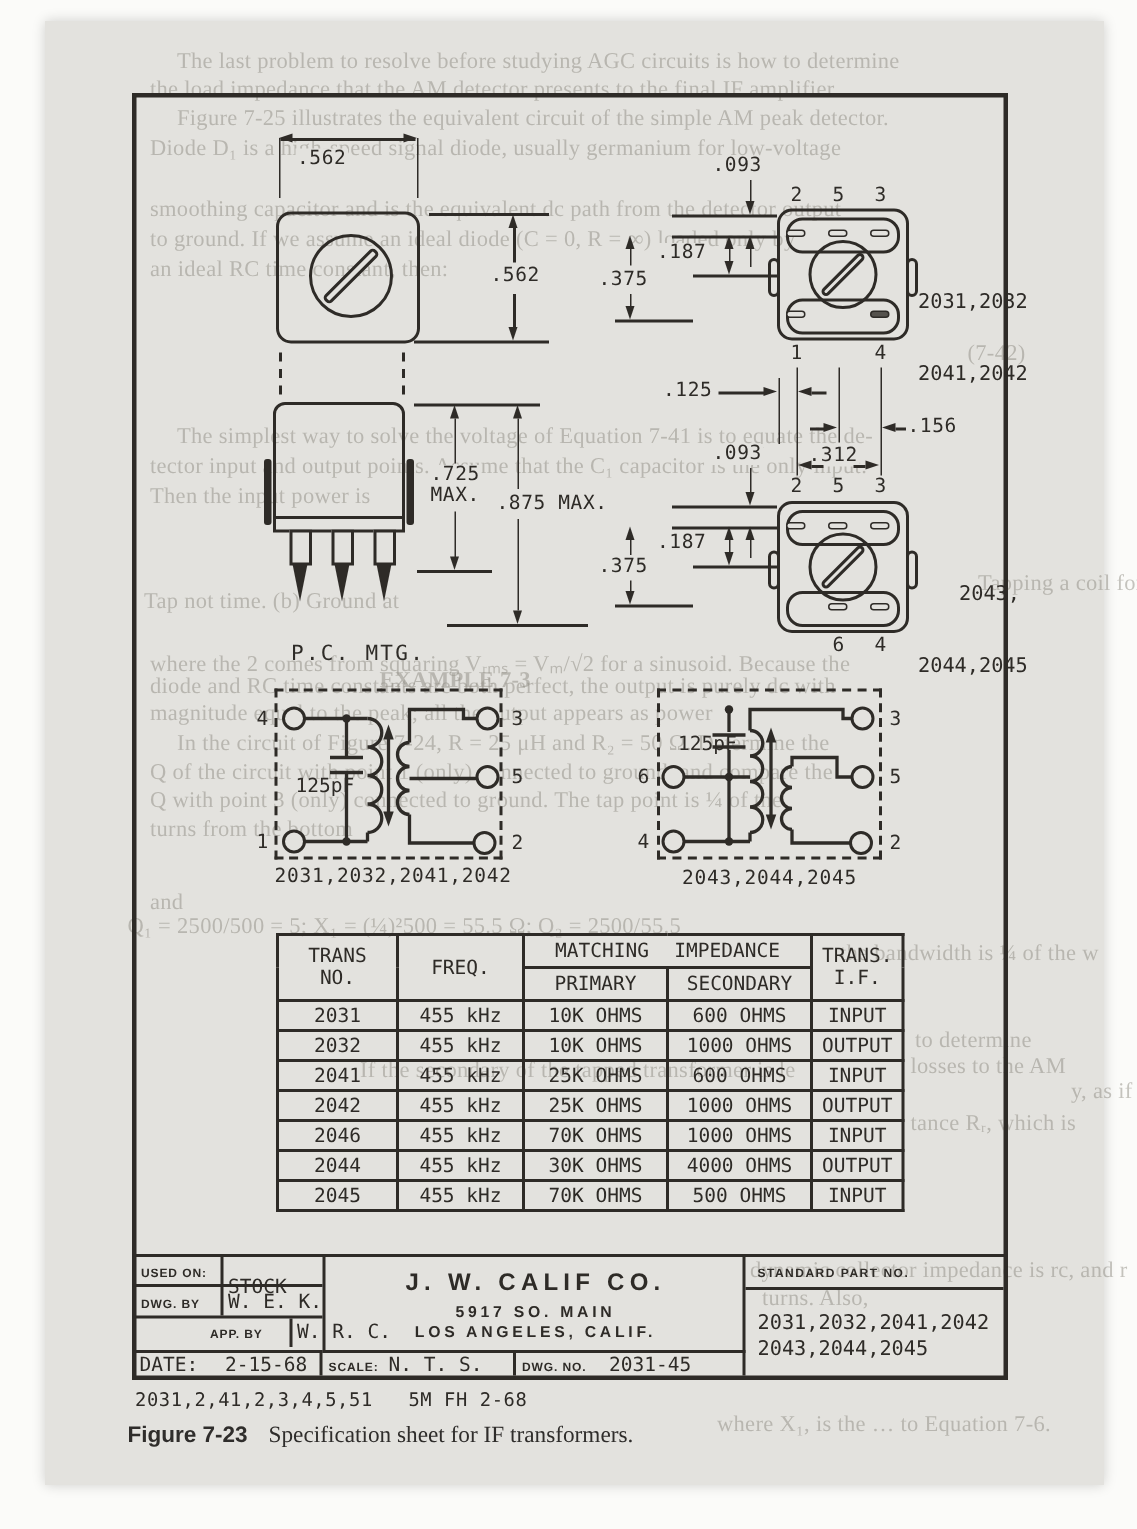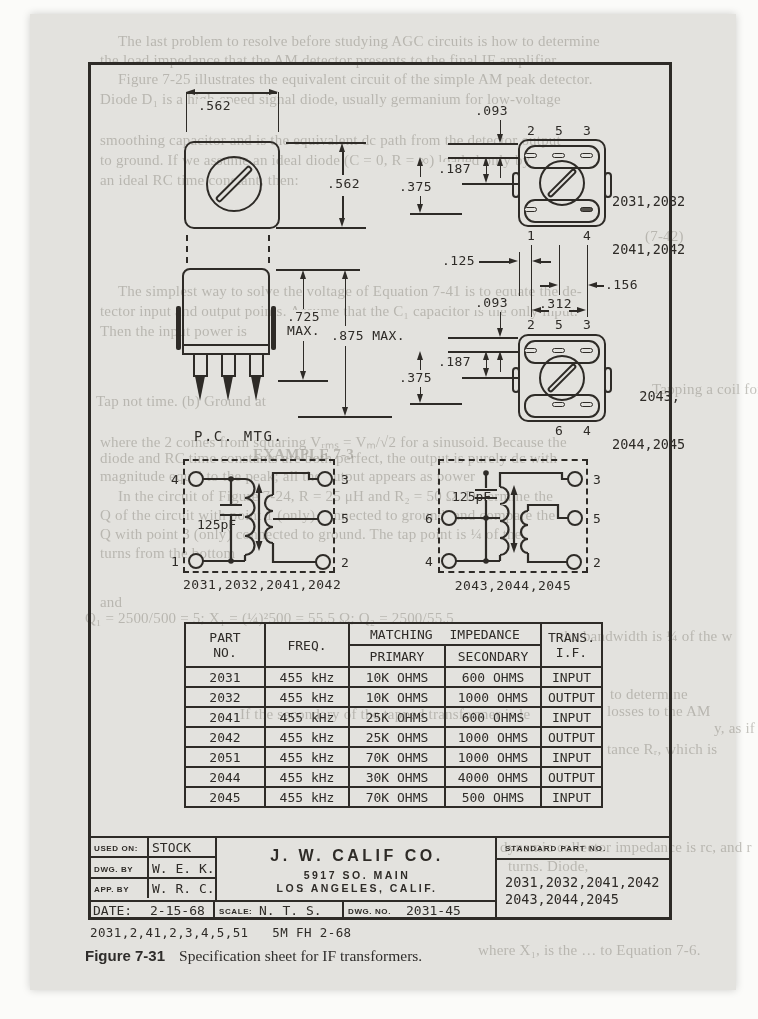--- a/index.html
+++ b/index.html
@@ -96,21 +96,21 @@
       <span class="ghost" style="left: 100px; top: 545px;">turns from the bottom</span>
       <span class="ghost" style="left: 100px; top: 594px;">and</span>
       <span class="ghost" style="left: 85px; top: 610px;">Q₁ = 2500/500 = 5;  X₁ = (¼)²500 = 55.5 Ω;  Q₂ = 2500/55.5</span>
       <span class="ghost" style="left: 560px; top: 628px;">the bandwidth is ¼ of the w</span>
       <span class="ghost" style="left: 610px; top: 686px;">to determine</span>
       <span class="ghost" style="left: 240px; top: 706px;">If the secondary of the tapped transformer is le</span>
       <span class="ghost" style="left: 607px; top: 703px;">losses to the AM</span>
       <span class="ghost" style="left: 714px; top: 720px; text-align: center;">y, as if</span>
       <span class="ghost" style="left: 607px; top: 741px;">tance Rᵣ, which is</span>
       <span class="ghost" style="left: 500px; top: 839px;">dynamic collector impedance is rc, and r</span>
-      <span class="ghost" style="left: 508px; top: 858px;">turns. Diode,</span>
+      <span class="ghost" style="left: 508px; top: 858px;">turns. Also,</span>
       <span class="ghost" style="left: 478px; top: 942px;">where X₁, is the … to Equation 7-6.</span>
     </div>
 
   <div id="drawing">
     <div class="border-rect" style="left:88px;top:62px;width:584px;height:858px;"></div>
 
     <div class="outl" style="left:184px;top:141px;width:96px;height:88px;border-radius:10px;">
       <div class="screw" style="left:20px;top:13px;width:56px;height:56px;">
         <div class="slash" style="width:48px;height:7px;"></div>
       </div>
@@ -323,21 +323,21 @@
       <colgroup>
           <col style="width:80px">
           <col style="width:84px">
           <col style="width:96px">
           <col style="width:96px">
           <col style="width:61px">
         </colgroup>
       <thead>
         <tr>
           <th rowspan="2">
-            <div>PART</div>
+            <div>TRANS</div>
               <div>NO.</div>
           </th>
           <th rowspan="2">FREQ.</th>
           <th colspan="2" class="wspace">MATCHING IMPEDANCE</th>
           <th rowspan="2">
             <div>TRANS.</div>
               <div>I.F.</div>
           </th>
         </tr>
         <tr>
@@ -368,21 +368,21 @@
             <td>INPUT</td>
           </tr>
         <tr>
             <td>2042</td>
             <td>455 kHz</td>
             <td>25K OHMS</td>
             <td>1000 OHMS</td>
             <td>OUTPUT</td>
           </tr>
         <tr>
-            <td>2051</td>
+            <td>2046</td>
             <td>455 kHz</td>
             <td>70K OHMS</td>
             <td>1000 OHMS</td>
             <td>INPUT</td>
           </tr>
         <tr>
             <td>2044</td>
             <td>455 kHz</td>
             <td>30K OHMS</td>
             <td>4000 OHMS</td>
@@ -395,29 +395,29 @@
             <td>500 OHMS</td>
             <td>INPUT</td>
           </tr>
       </tbody>
     </table>
 
     <div id="titleblock">
       <div class="tb-cell" style="left:0;top:0;width:127px;height:62px;border-right:2px solid var(--ink);">
         <div style="position:relative;height:20px;border-bottom:2px solid var(--ink);">
           <span class="tinylbl" style="position:absolute;left:4px;top:6px;width:54px;border-right:0;">USED ON:</span>
-          <span class="tbval" style="position:absolute;left:62px;top:2px;">STOCK</span>
+          <span class="tbval" style="position:absolute;left:62px;top:13px;">STOCK</span>
           <span style="position:absolute;left:57px;top:0;bottom:0;border-left:2px solid var(--ink);"></span>
         </div>
         <div style="position:relative;height:21px;border-bottom:2px solid var(--ink);">
           <span class="tinylbl" style="position:absolute;left:4px;top:7px;">DWG. BY</span>
           <span class="tbval" style="position:absolute;left:62px;top:3px;">W. E. K.</span>
           <span style="position:absolute;left:57px;top:0;bottom:0;border-left:2px solid var(--ink);"></span>
         </div>
-        <div style="position:relative;height:19px;">
+        <div style="position:relative;height:19px;margin-left:46px;">
           <span class="tinylbl" style="position:absolute;left:4px;top:6px;">APP. BY</span>
           <span class="tbval" style="position:absolute;left:62px;top:2px;">W. R. C.</span>
           <span style="position:absolute;left:57px;top:0;bottom:0;border-left:2px solid var(--ink);"></span>
         </div>
       </div>
       <div class="tb-cell" style="left:0;top:62px;width:125px;height:17px;border-top:2px solid var(--ink);border-right:2px solid var(--ink);">
         <span class="tbval" style="position:absolute;left:3px;top:1px;">DATE:</span>
         <span class="tbval" style="position:absolute;left:60px;top:1px;">2-15-68</span>
       </div>
       <div class="tb-cell" style="left:127px;top:0;width:280px;height:62px;border-right:2px solid var(--ink);">
@@ -436,16 +436,16 @@
       <div class="tb-cell" style="left:407px;top:0;width:172px;height:79px;">
         <span class="tinylbl" style="position:absolute;left:8px;top:6px;letter-spacing:1px;">STANDARD PART NO.</span>
         <span style="position:absolute;left:0;right:0;top:20px;border-top:2px solid var(--ink);"></span>
         <span class="tbval" style="position:absolute;left:8px;top:36px;font-size:13.5px;">2031,2032,2041,2042</span>
         <span class="tbval" style="position:absolute;left:8px;top:53px;font-size:13.5px;">2043,2044,2045</span>
       </div>
     </div>
 
     <div id="print-code">2031,2,41,2,3,4,5,51   5M FH 2-68</div>
     <div id="caption">
-      <span class="figlabel">Figure 7-31</span><span class="figtext">Specification sheet for IF transformers.</span>
+      <span class="figlabel">Figure 7-23</span><span class="figtext">Specification sheet for IF transformers.</span>
     </div>
   </div>
 </div>
 
 </body></html>

